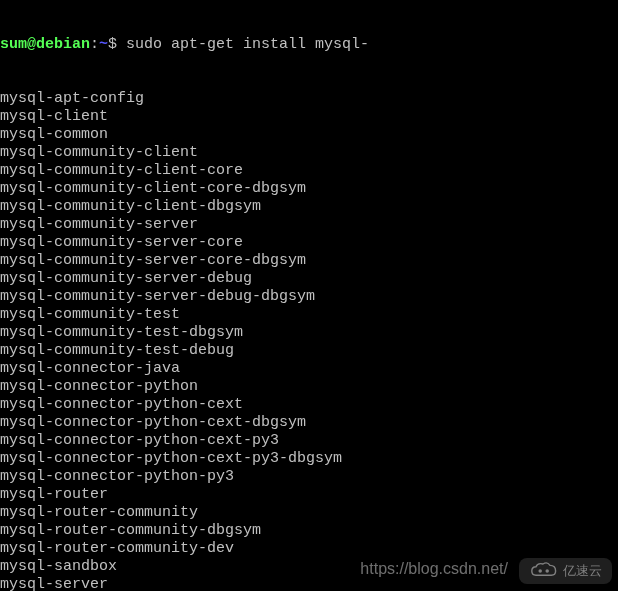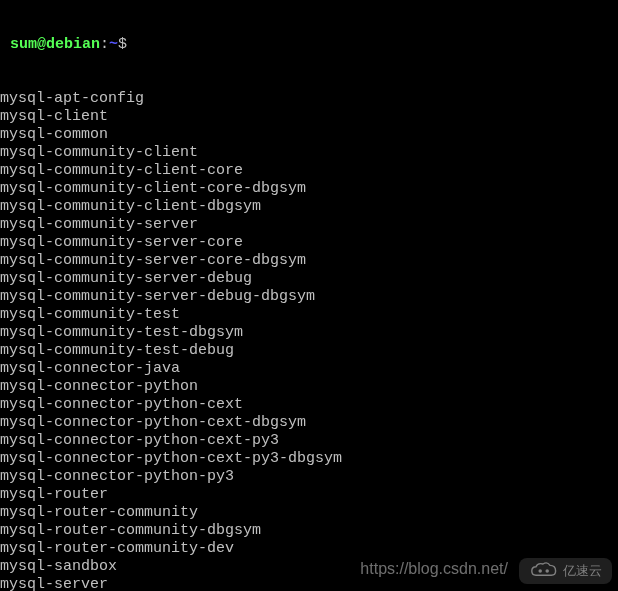--- a/index.html
+++ b/index.html
@@ -19,21 +19,20 @@
       color: #c0c0c0;
     }
     .terminal {
       width: 100%;
       height: 100%;
       white-space: pre;
     }
     .prompt-line {
       display: flex;
       flex-wrap: nowrap;
-      padding-left: 10px;
     }
     .user-host {
       color: #55ff55;
       font-weight: bold;
     }
     .colon {
       color: #c0c0c0;
     }
     .tilde {
       color: #5555ff;
@@ -80,21 +79,21 @@
       color: #808080;
       font-family: 'Microsoft YaHei', Arial, sans-serif;
       font-size: 13px;
     }
   </style>
 </head>
 <body>
 
 <div class="terminal">
   <div class="prompt-line">
-    <span class="user-host">sum@debian</span><span class="colon">:</span><span class="tilde">~</span><span class="dollar">$ </span>
+    <span class="user-host">sum@debian</span><span class="colon">:</span><span class="tilde">~</span><span class="dollar">$ </span><span class="command">sudo apt-get install mysql-</span>
   </div>
   <div id="completion-list"><div class="completion-item">mysql-apt-config</div><div class="completion-item">mysql-client</div><div class="completion-item">mysql-common</div><div class="completion-item">mysql-community-client</div><div class="completion-item">mysql-community-client-core</div><div class="completion-item">mysql-community-client-core-dbgsym</div><div class="completion-item">mysql-community-client-dbgsym</div><div class="completion-item">mysql-community-server</div><div class="completion-item">mysql-community-server-core</div><div class="completion-item">mysql-community-server-core-dbgsym</div><div class="completion-item">mysql-community-server-debug</div><div class="completion-item">mysql-community-server-debug-dbgsym</div><div class="completion-item">mysql-community-test</div><div class="completion-item">mysql-community-test-dbgsym</div><div class="completion-item">mysql-community-test-debug</div><div class="completion-item">mysql-connector-java</div><div class="completion-item">mysql-connector-python</div><div class="completion-item">mysql-connector-python-cext</div><div class="completion-item">mysql-connector-python-cext-dbgsym</div><div class="completion-item">mysql-connector-python-cext-py3</div><div class="completion-item">mysql-connector-python-cext-py3-dbgsym</div><div class="completion-item">mysql-connector-python-py3</div><div class="completion-item">mysql-router</div><div class="completion-item">mysql-router-community</div><div class="completion-item">mysql-router-community-dbgsym</div><div class="completion-item">mysql-router-community-dev</div><div class="completion-item">mysql-sandbox</div><div class="completion-item">mysql-server</div></div>
   
 </div>
 
 <div class="watermark-url">https://blog.csdn.net/</div>
 <div class="watermark">
   <span class="watermark-logo">
     <svg class="cloud-icon" viewBox="0 0 40 24">
       <path d="M 10 18 Q 4 18 4 12 Q 4 6 10 6 Q 12 0 20 2 Q 26 -2 30 4 Q 38 4 38 12 Q 38 18 32 18 Z" fill="none" stroke="#808080" stroke-width="2"></path>

